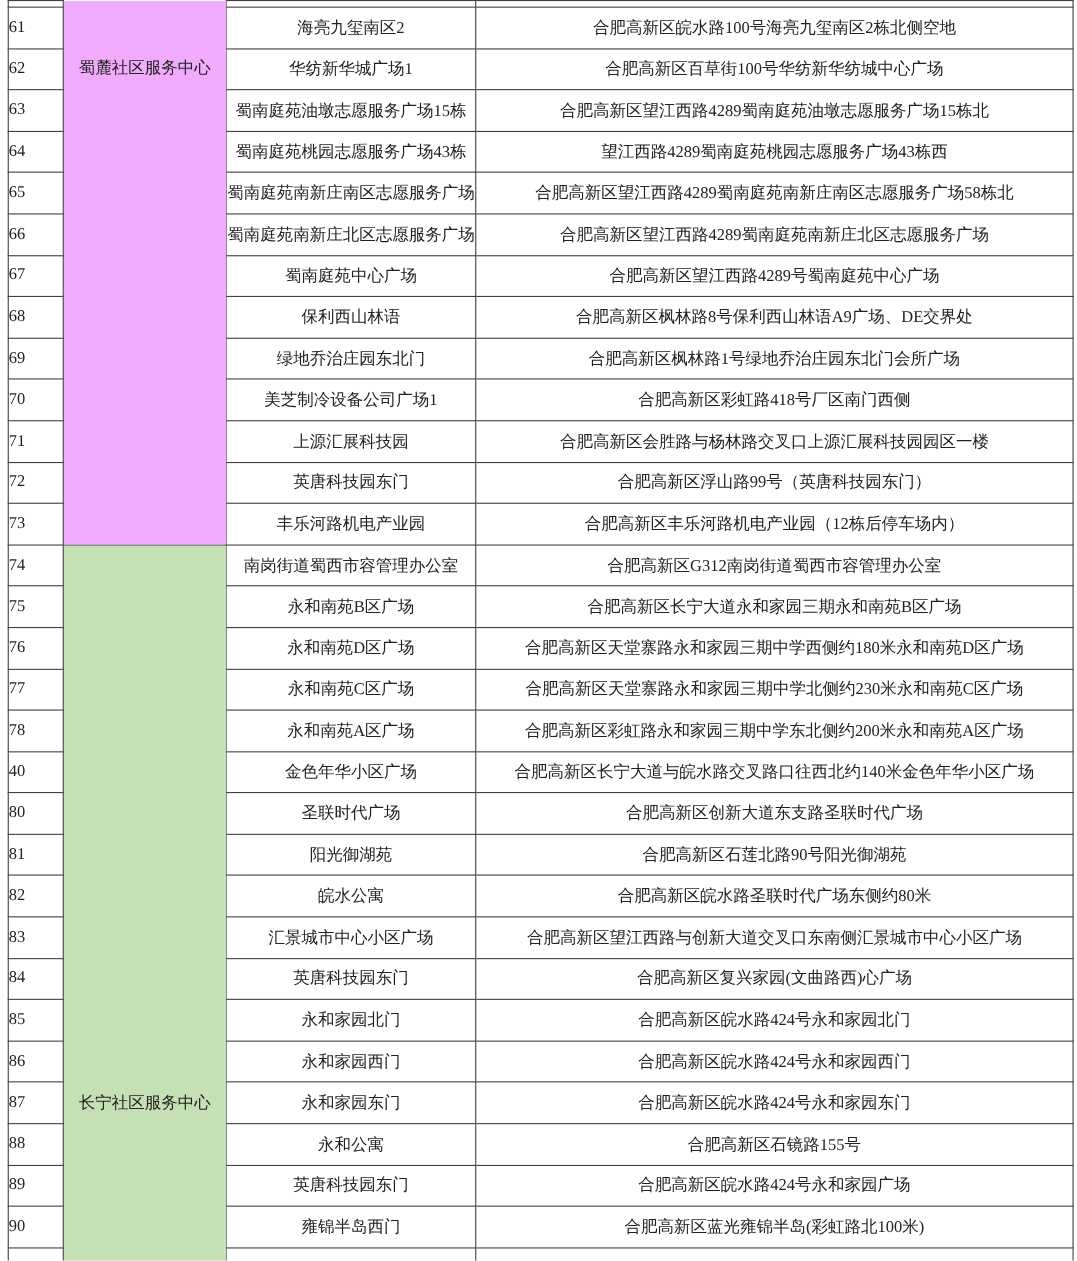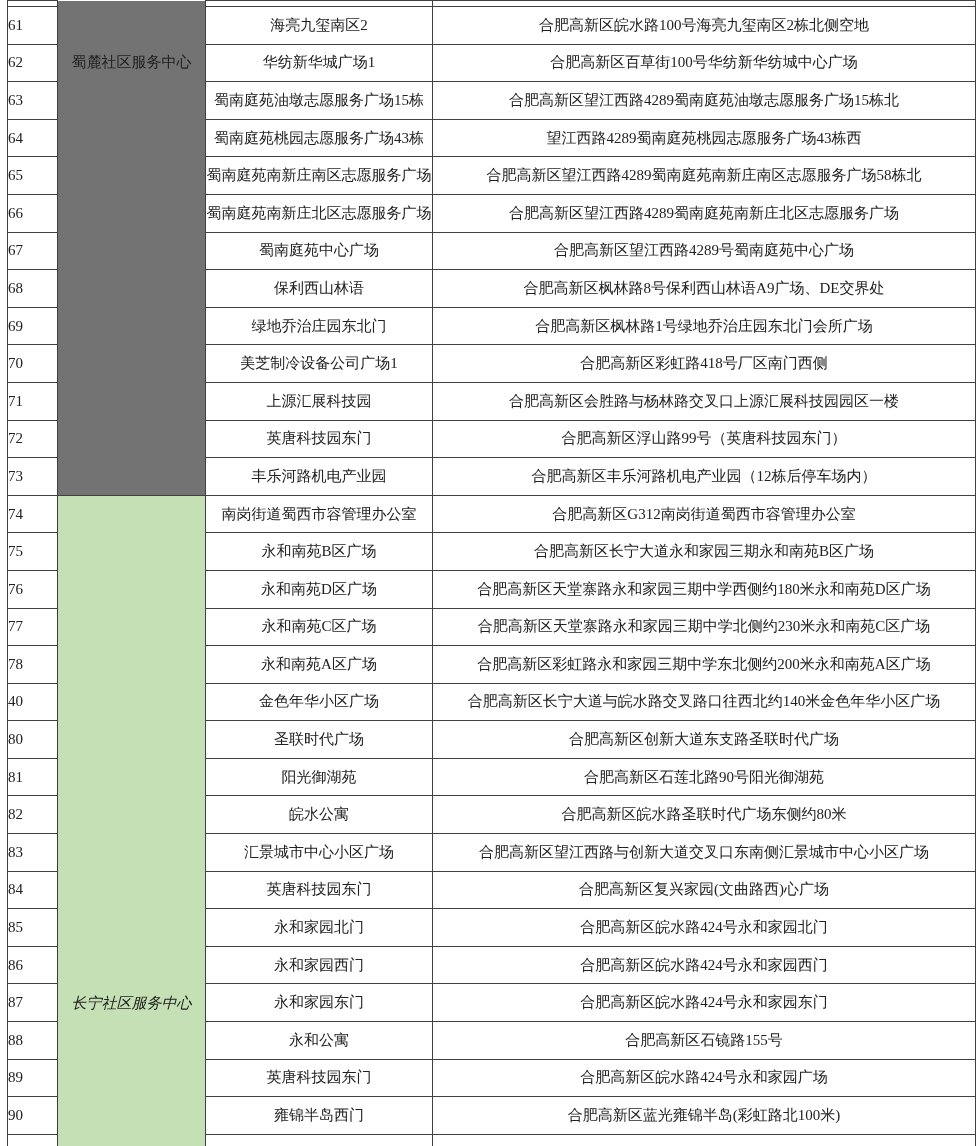--- a/index.html
+++ b/index.html
@@ -61,21 +61,21 @@
   <table class="sites">
     <colgroup>
       <col style="width:50px">
       <col style="width:148px">
       <col style="width:227px">
       <col style="width:543px">
     </colgroup>
     <tbody id="sites-body">
         <tr class="partial-top">
           <td class="num"></td>
-          <td class="group-cell group-first" rowspan="14" style="background: #737373;">
+          <td class="group-cell group-first" rowspan="14" style="background: #f0abfc;">
             <div class="group-label first">蜀麓社区服务中心</div>
           </td>
           <td class="site"></td>
           <td class="addr"></td>
         </tr>
         <tr class="data-row">
           <td class="num">61</td>
           <td class="site">海亮九玺南区2</td>
           <td class="addr">合肥高新区皖水路100号海亮九玺南区2栋北侧空地</td>
         </tr>
@@ -134,21 +134,21 @@
           <td class="site">英唐科技园东门</td>
           <td class="addr">合肥高新区浮山路99号（英唐科技园东门）</td>
         </tr>
         <tr class="data-row">
           <td class="num">73</td>
           <td class="site">丰乐河路机电产业园</td>
           <td class="addr">合肥高新区丰乐河路机电产业园（12栋后停车场内）</td>
         </tr>
         <tr class="data-row">
           <td class="num">74</td>
-          <td class="group-cell group-last" rowspan="18" style="background: rgb(197, 224, 180); font-style: italic;">
+          <td class="group-cell group-last" rowspan="18" style="background: rgb(197, 224, 180);">
             <div class="group-label last">长宁社区服务中心</div>
           </td>
           <td class="site">南岗街道蜀西市容管理办公室</td>
           <td class="addr">合肥高新区G312南岗街道蜀西市容管理办公室</td>
         </tr>
         <tr class="data-row">
           <td class="num">75</td>
           <td class="site">永和南苑B区广场</td>
           <td class="addr">合肥高新区长宁大道永和家园三期永和南苑B区广场</td>
         </tr>

